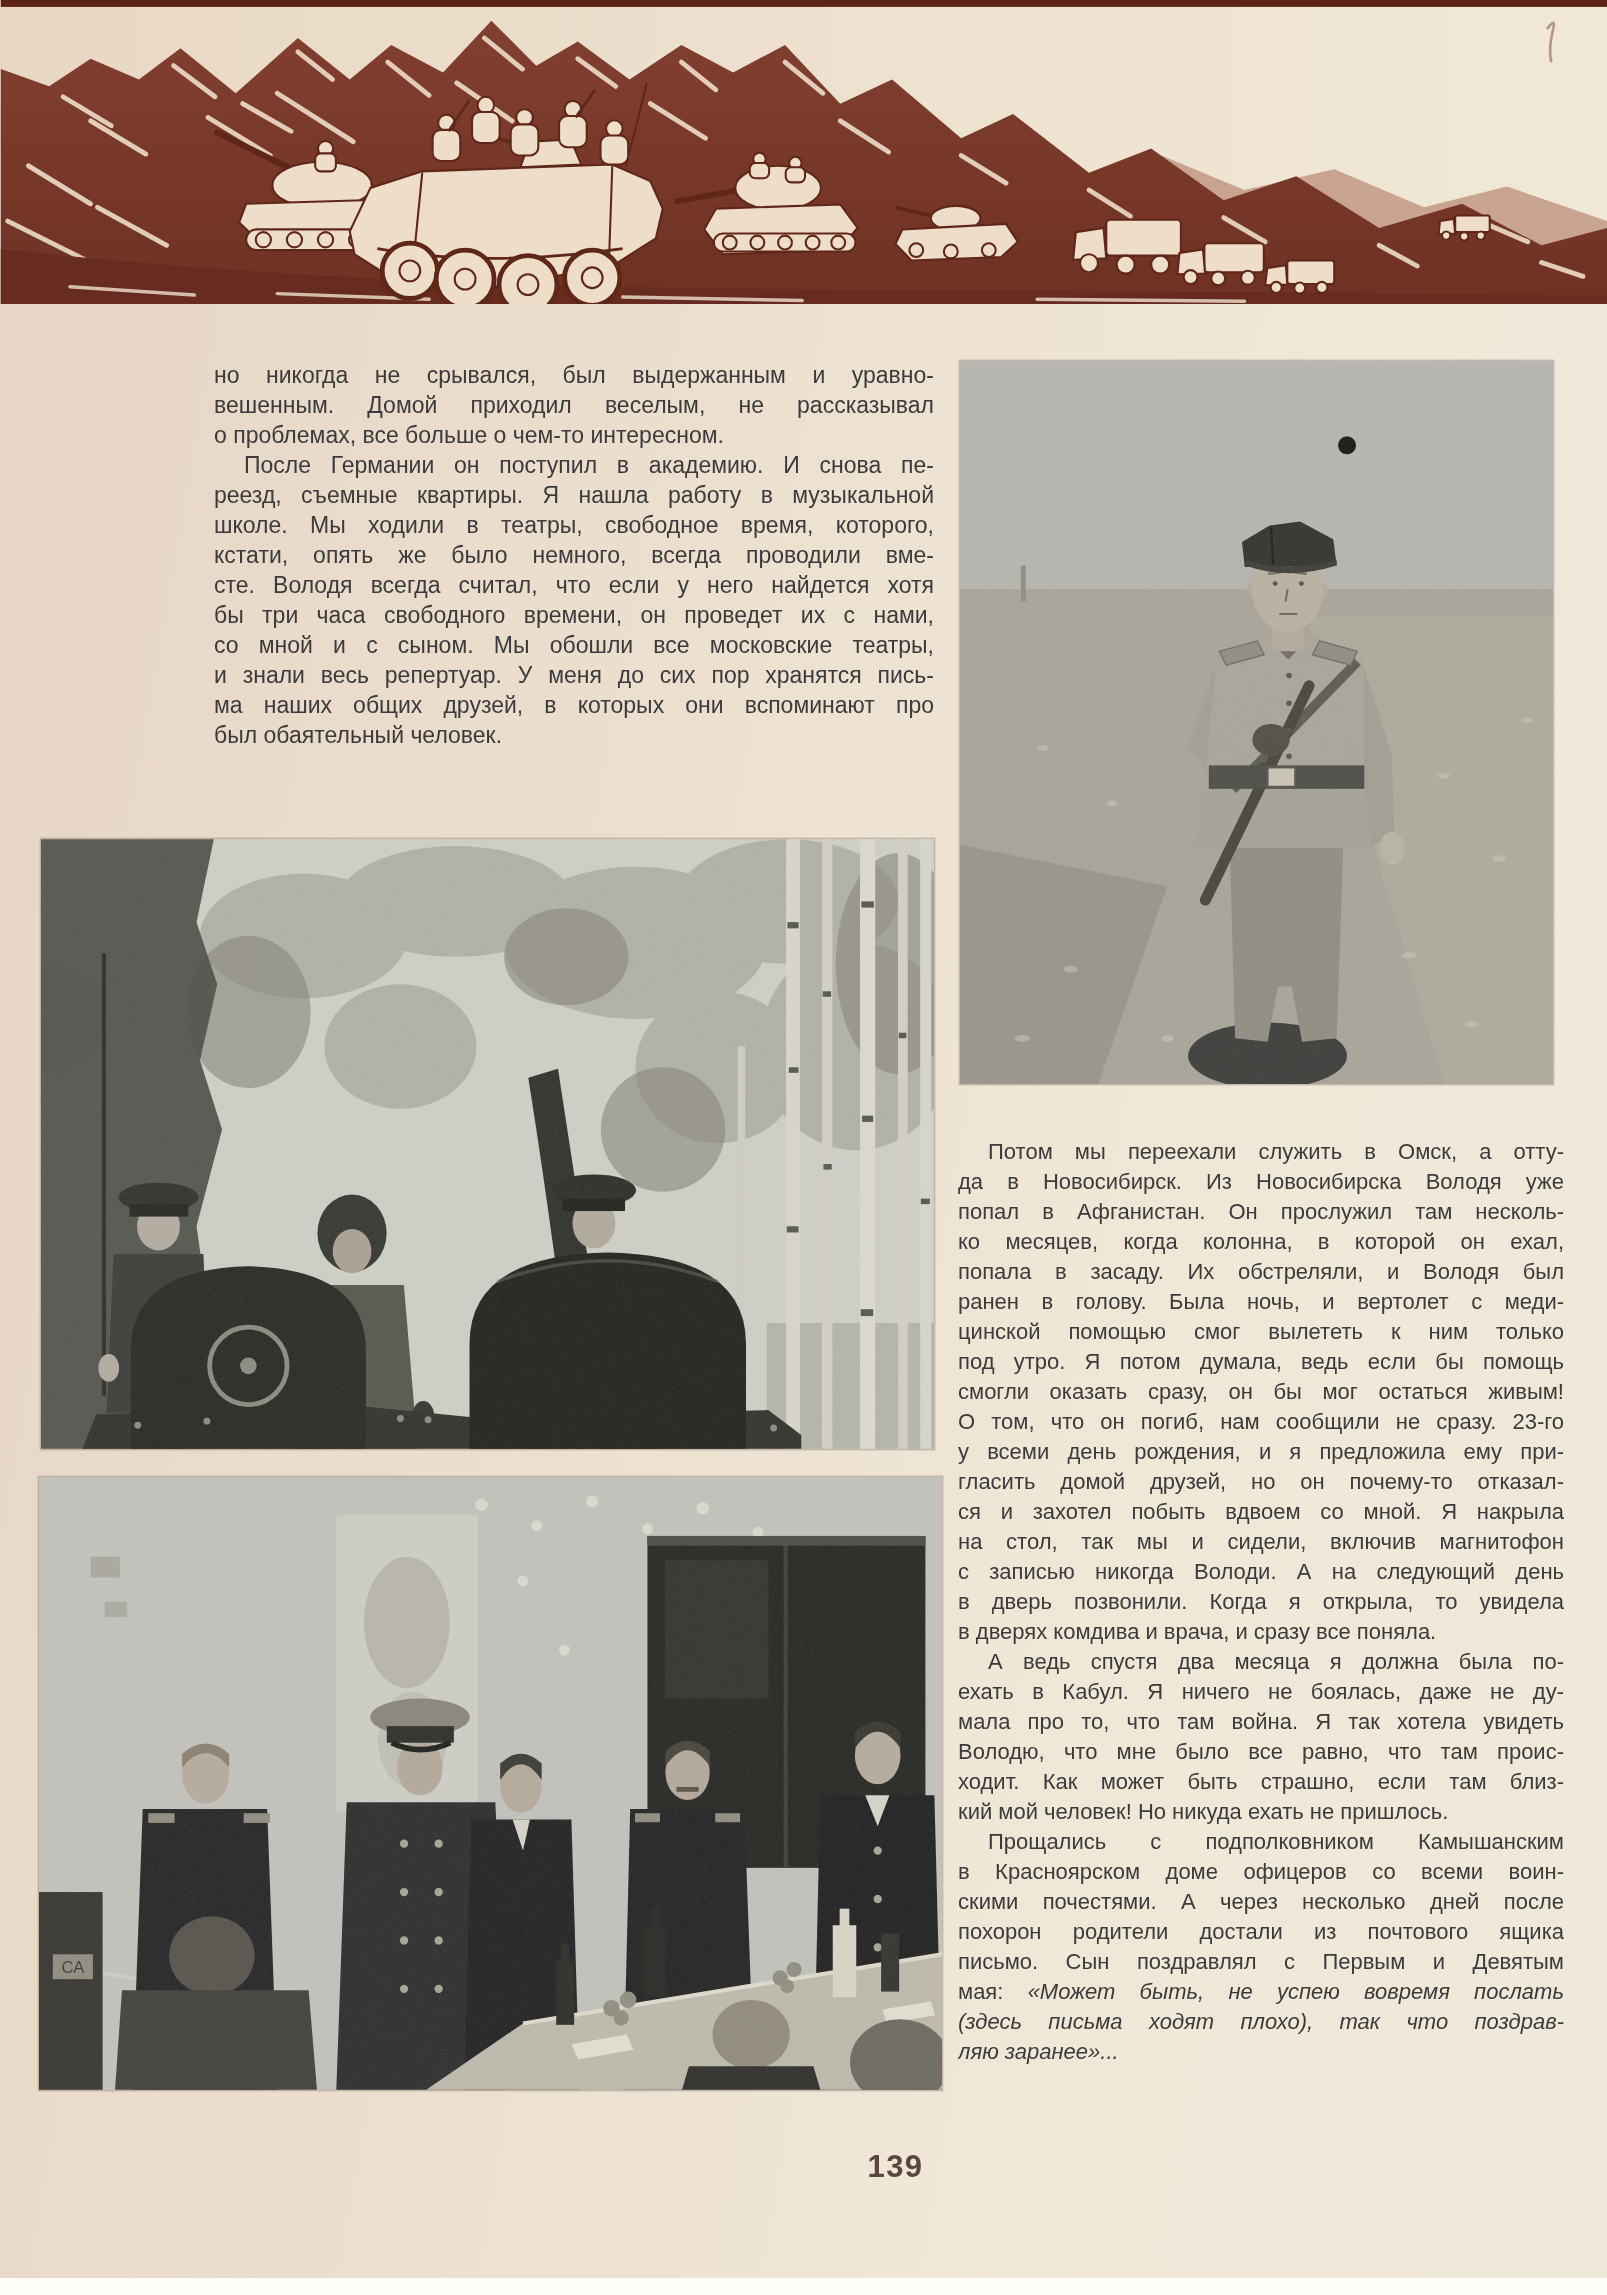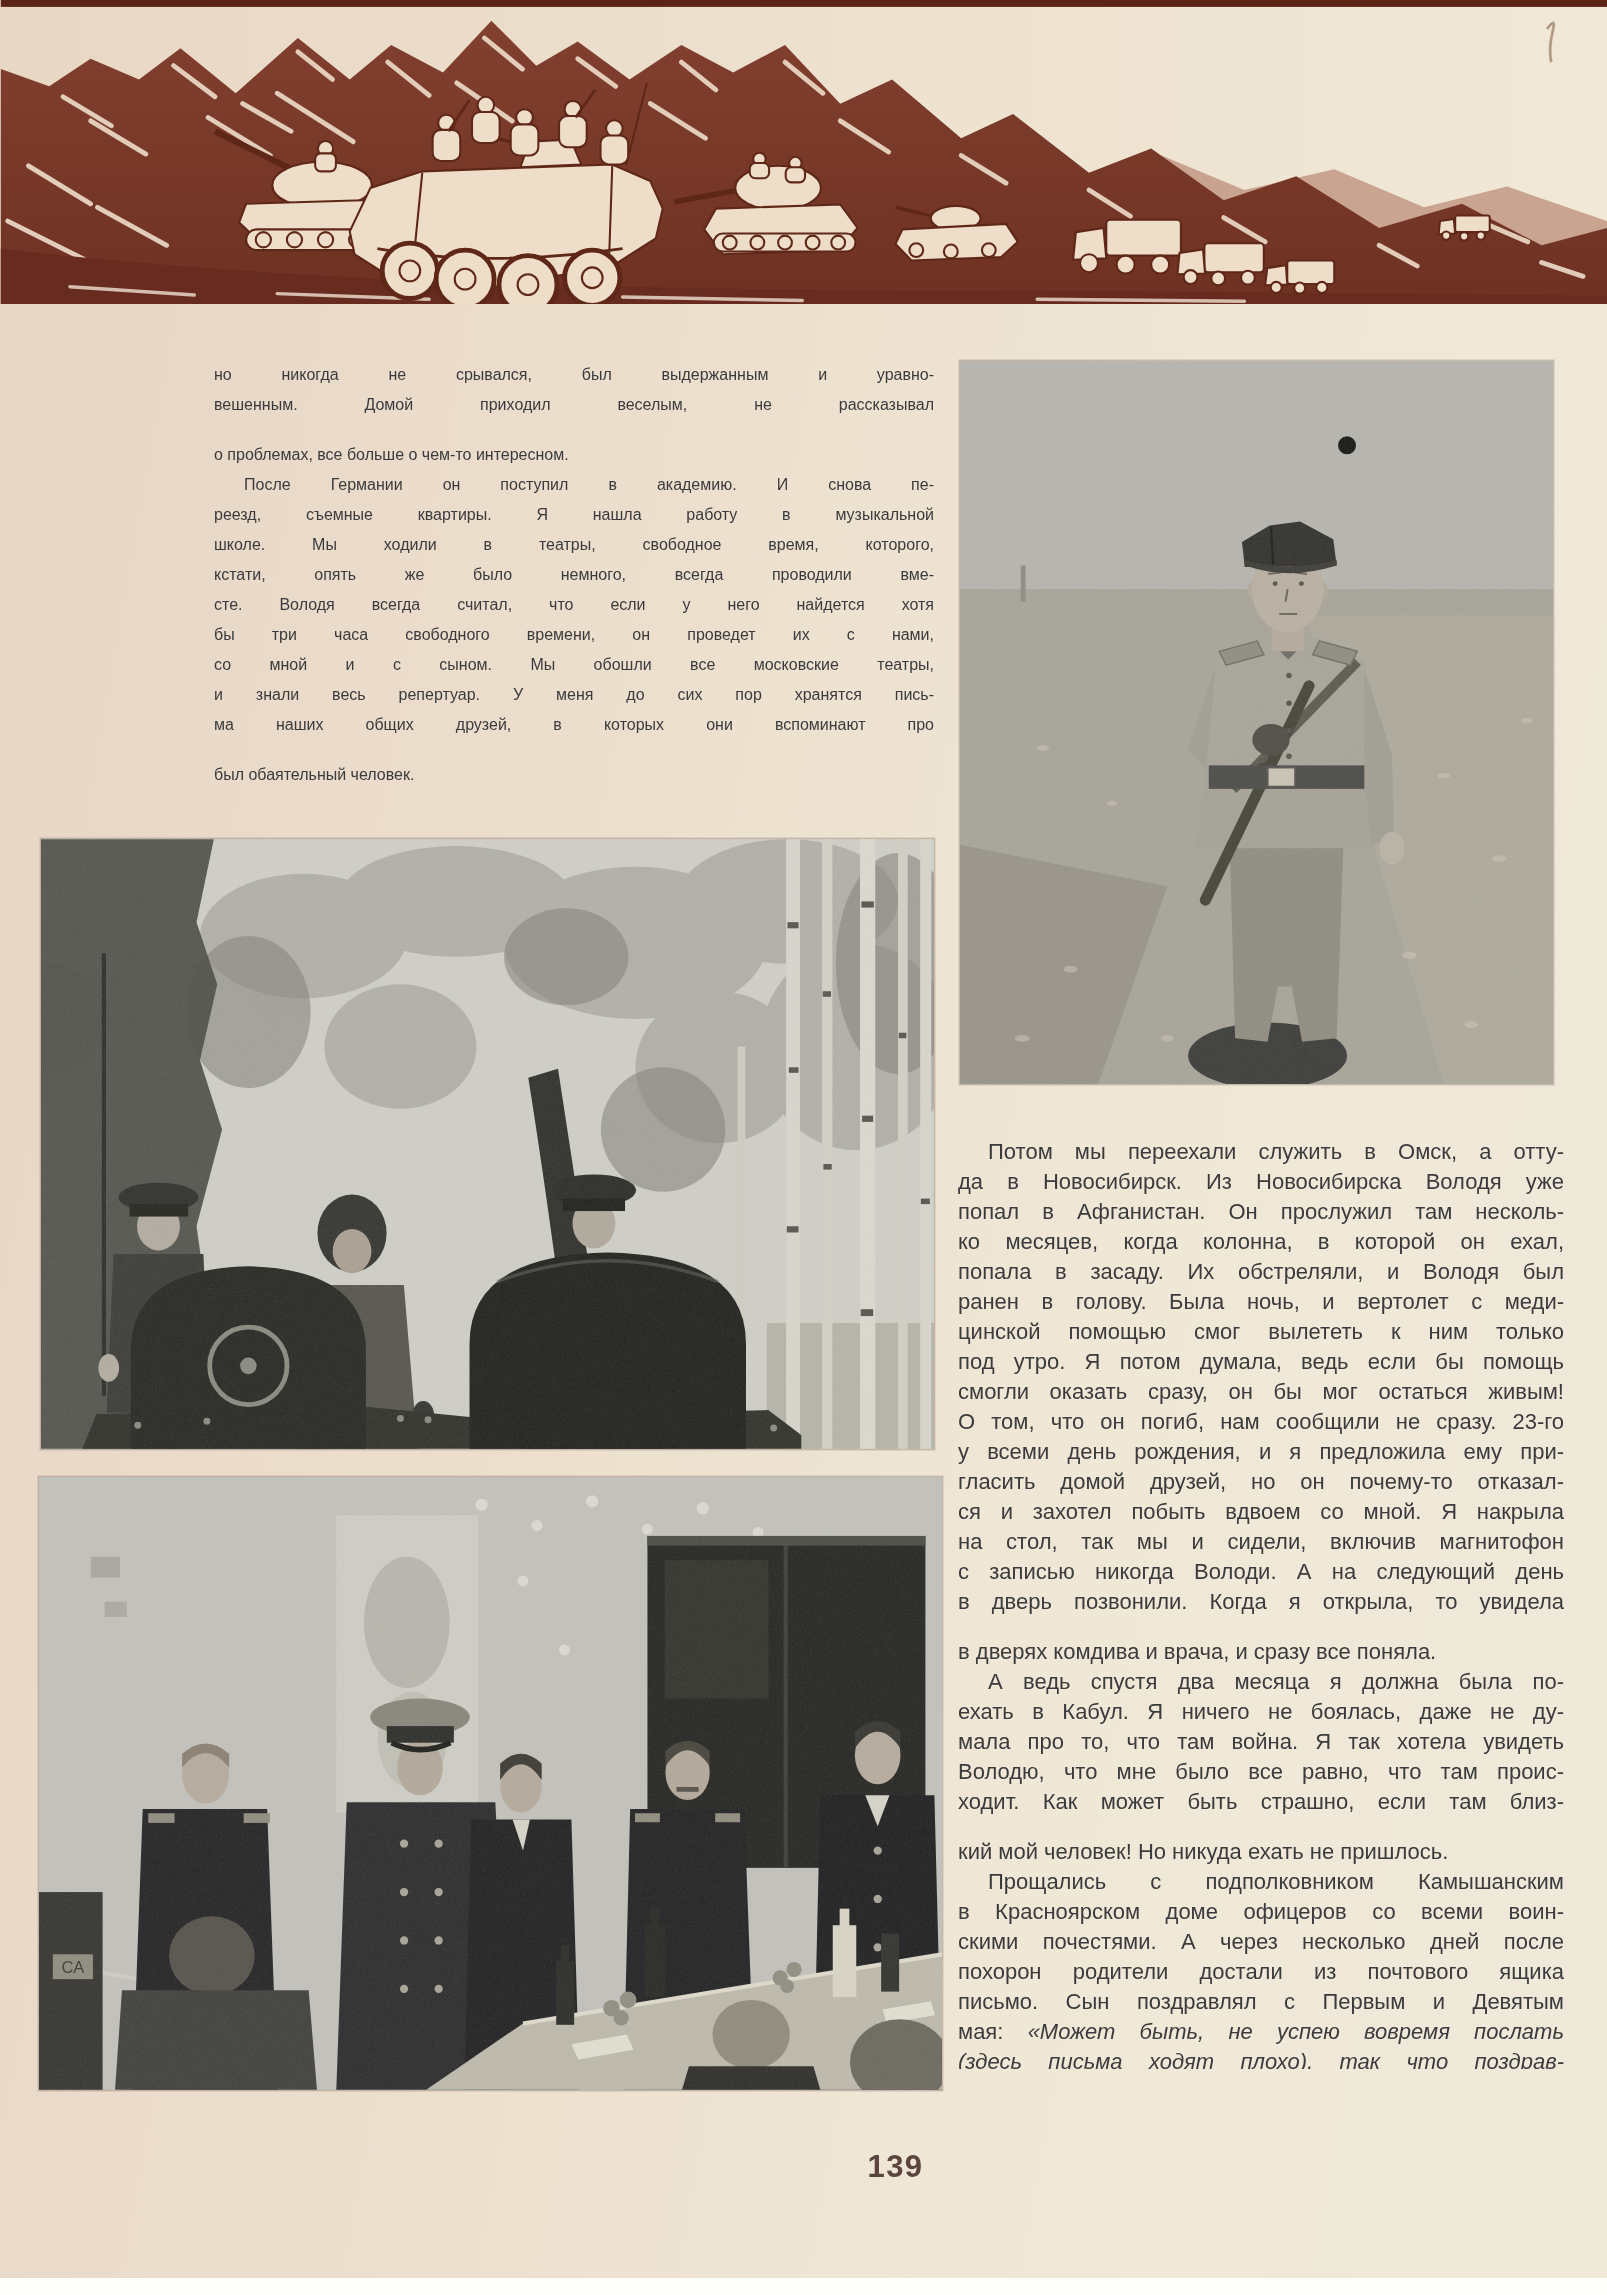--- a/index.html
+++ b/index.html
@@ -4,24 +4,24 @@
 <style>
   html,body{margin:0;padding:0;background:#ffffff;}
   .page{
     position:relative;width:1608px;height:2295px;overflow:hidden;
     background:linear-gradient(100deg,#e7d5c5 0%,#ecdecd 35%,#f0e8d7 70%,#efe9da 100%);
     font-family:"Liberation Sans","DejaVu Sans",sans-serif;
   }
   .header-art{position:absolute;left:0;top:0;width:1608px;height:304px;}
   .header-art svg{display:block;}
   .col{position:absolute;color:#3b3b3d;overflow:hidden;}
-  .col.left{left:214px;top:360px;width:720px;height:425px;font-size:16px;}
+  .col.left{left:214px;top:360px;width:720px;height:425px;font-size:23px;}
   .col.right{left:958px;top:1137px;width:606px;height:932px;font-size:22px;}
   .line{height:30px;line-height:30px;text-align:justify;text-align-last:justify;}
-  .line.end{text-align:left;text-align-last:left;margin-top:20px;}
+  .line.end{text-align:left;text-align-last:left;}
   .line.indent{padding-left:30px;}
   .line .it{font-style:italic;}
   .photo{position:absolute;background:#b9b7b0;box-shadow:0 0 0 1.4px rgba(90,70,55,.28);}
   .photo svg{display:block;}
   .p1{left:960px;top:361px;width:593px;height:723px;}
   .p2{left:41px;top:839px;width:893px;height:610px;}
   .p3{left:39px;top:1477px;width:903px;height:613px;}
   .page-number{
     position:absolute;left:792px;top:2149px;width:207px;text-align:center;
     font-size:31px;font-weight:600;color:#5c453f;letter-spacing:1.4px;

